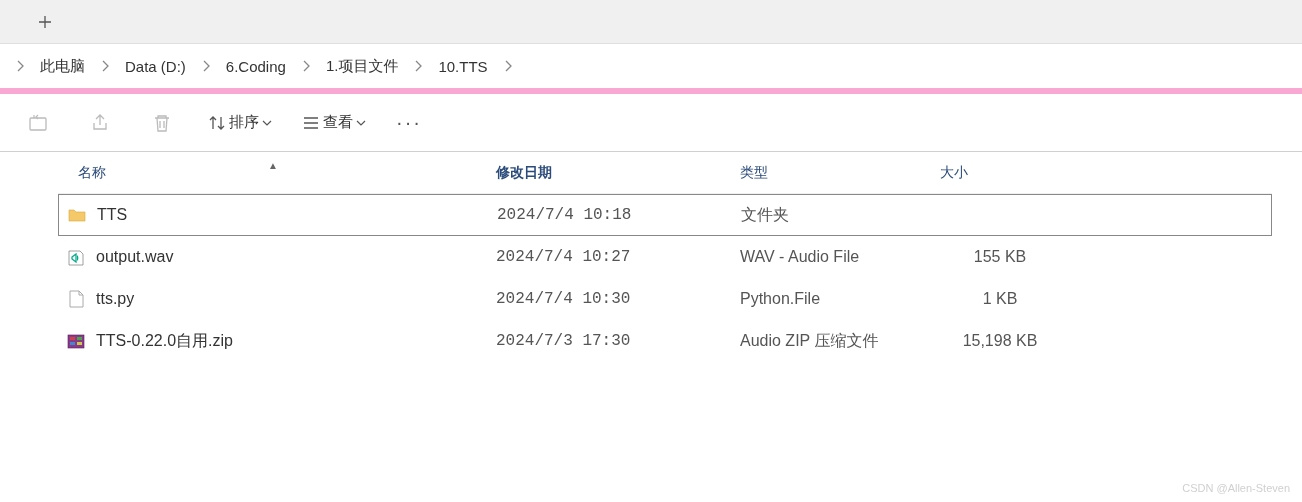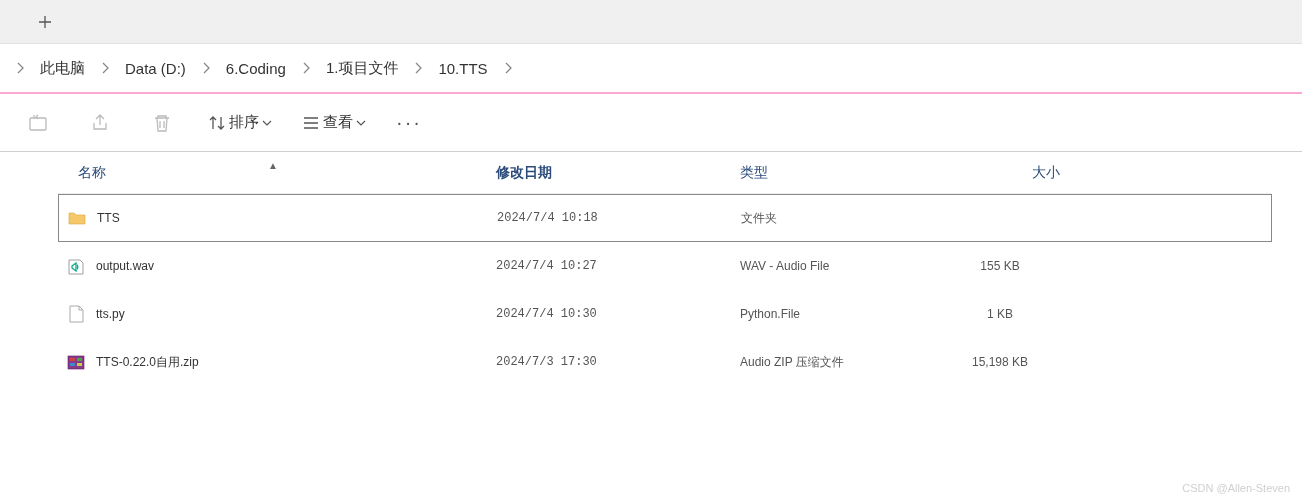--- a/index.html
+++ b/index.html
@@ -1,37 +1,37 @@
 <!DOCTYPE html>
 <html><head>
   <meta charset="utf-8">
   <style>
     * { margin: 0; padding: 0; box-sizing: border-box; font-family: "Segoe UI", "Microsoft YaHei", sans-serif; }
     body { background: #fff; width: 1302px; height: 502px; overflow: hidden; }
     
     .tabs-bar { height: 44px; background: #f0f0f0; border-bottom: 1px solid #e0e0e0; display: flex; align-items: center; padding-left: 30px; }
     .new-tab { width: 30px; height: 30px; display: flex; align-items: center; justify-content: center; cursor: pointer; }
     
-    .breadcrumb { height: 50px; display: flex; align-items: center; padding-left: 10px; background: #fff; border-bottom: 2px solid #f9a8d4; }
+    .breadcrumb { height: 50px; display: flex; align-items: center; padding-left: 10px; background: #fff; border-bottom: 6px solid #f9a8d4; }
     .bc-item { color: #333; font-size: 15px; padding: 5px 10px; cursor: pointer; }
     .bc-sep { color: #888; padding: 0 6px; display: flex; align-items: center; }
     
     .toolbar { height: 58px; display: flex; align-items: center; padding-left: 22px; gap: 30px; background: #fff; border-bottom: 1px solid #d0d0d0; }
     .tb-icon { width: 32px; height: 32px; display: flex; align-items: center; justify-content: center; color: #999; }
     .tb-group { display: flex; align-items: center; gap: 3px; color: #333; font-size: 15px; cursor: pointer; }
     
     .file-area { padding: 0 30px; margin-left: 28px; }
     .columns { display: flex; height: 42px; align-items: center; color: #2b4b7a; font-size: 14px; border-bottom: 1px solid #f0f0f0; }
     .col-name { width: 438px; padding-left: 20px; display: flex; align-items: center; position: relative; }
     .col-date { width: 244px; font-weight: bold; }
     .col-type { width: 200px; }
-    .col-size { width: 130px; text-align: right; padding-right: 10px; }
+    .col-size { width: 130px; text-align: left; padding-right: 10px; }
     .sort-ind { position: absolute; left: 210px; top: -4px; color: #666; font-size: 10px; }
     
-    .file-row { display: flex; height: 48px; align-items: center; font-size: 12px; color: #555; }
+    .file-row { display: flex; height: 42px; align-items: center; font-size: 16px; color: #555; }
     .file-row.selected { border: 1px solid #888; }
     .fr-name { width: 438px; padding-left: 8px; display: flex; align-items: center; gap: 10px; color: #333; }
     .fr-date { width: 244px; font-family: Liberation Mono, monospace; }
     .fr-type { width: 200px; }
     .fr-size { width: 130px; text-align: center; padding-right: 10px; }
     .file-icon { width: 20px; height: 20px; display: flex; align-items: center; justify-content: center; flex-shrink: 0; }
     
     .watermark { position: absolute; bottom: 8px; right: 12px; color: #d0d0d0; font-size: 11px; }
   </style>
 </head>

